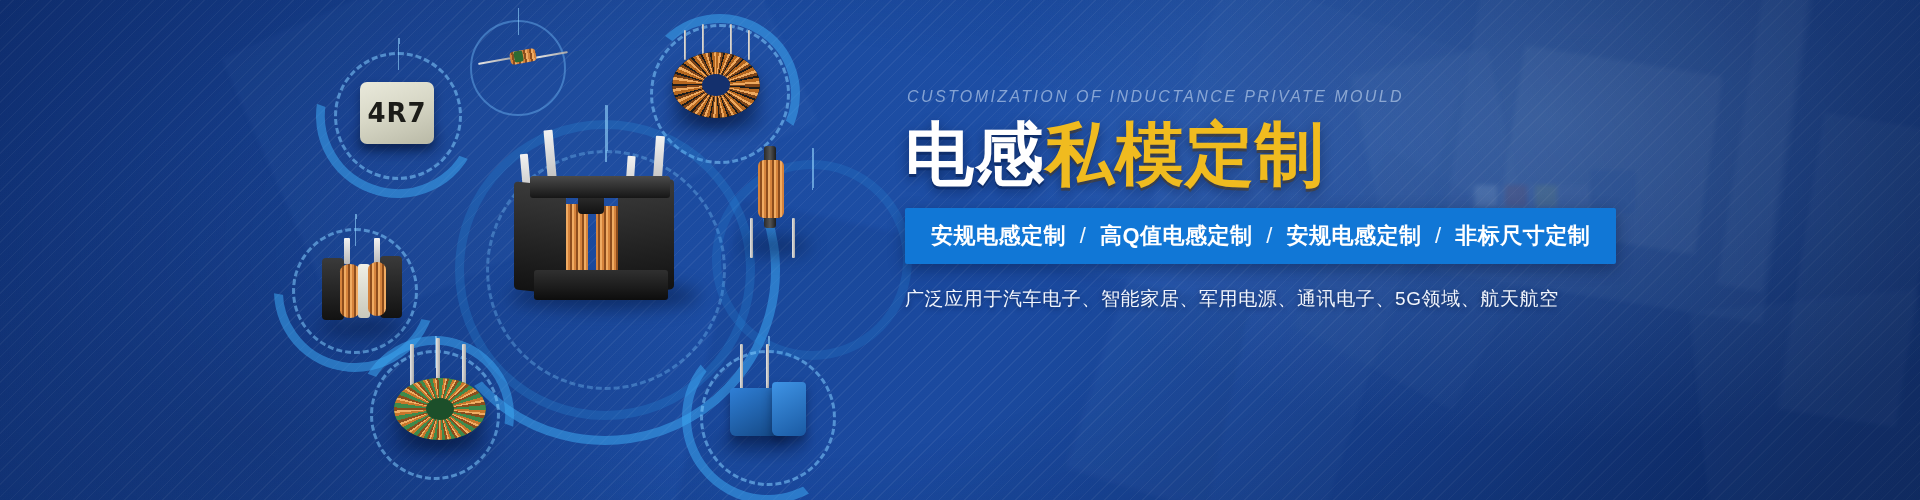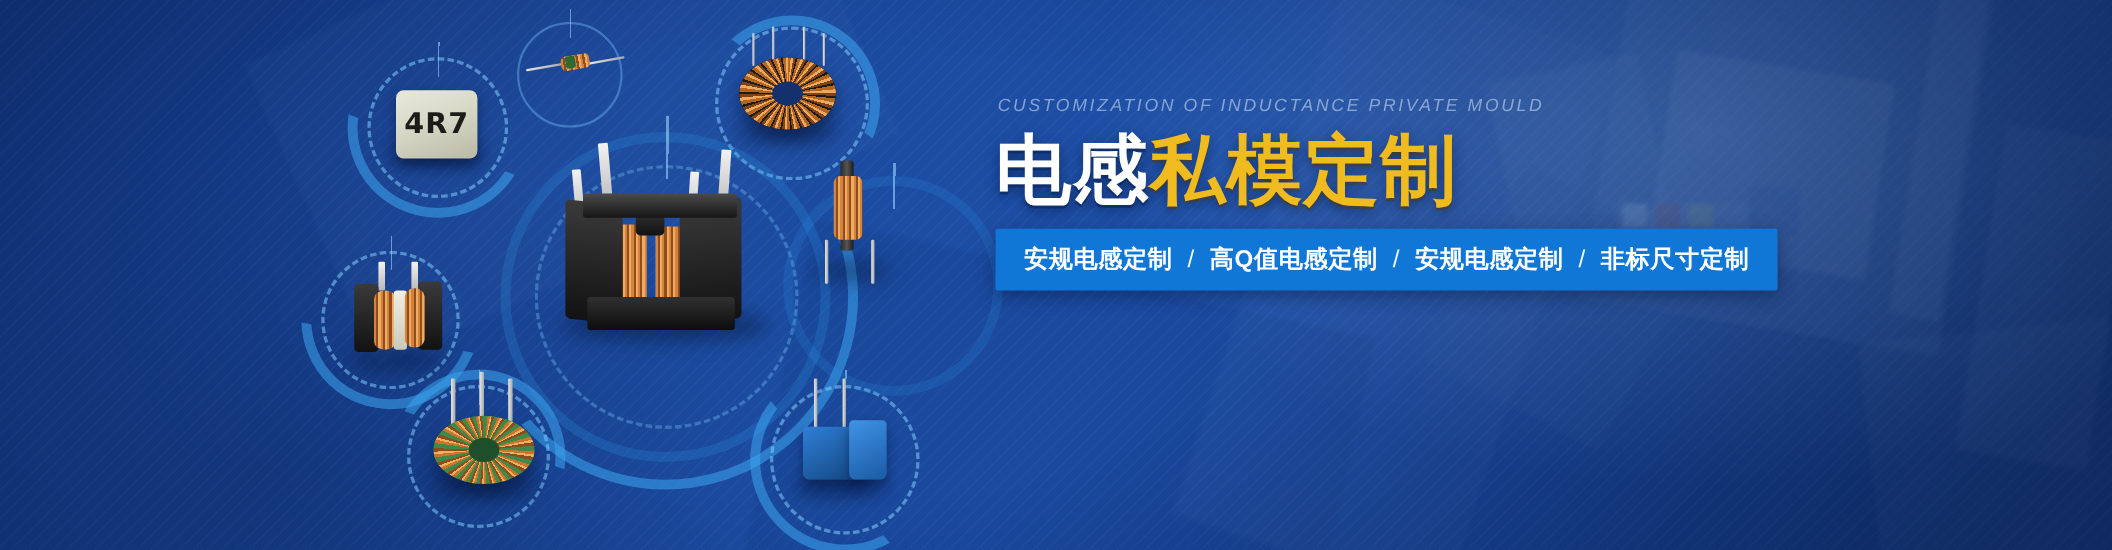--- a/index.html
+++ b/index.html
@@ -264,15 +264,16 @@
     <div class="pillbar">
       <span>安规电感定制</span>
       <span class="sep">/</span>
       <span>高Q值电感定制</span>
       <span class="sep">/</span>
       <span>安规电感定制</span>
       <span class="sep">/</span>
       <span>非标尺寸定制</span>
     </div>
 
+    <div class="desc">广泛应用于汽车电子、智能家居、军用电源、通讯电子、5G领域、航天航空</div>
   </div>
 
 </div>
 
 </body></html>

